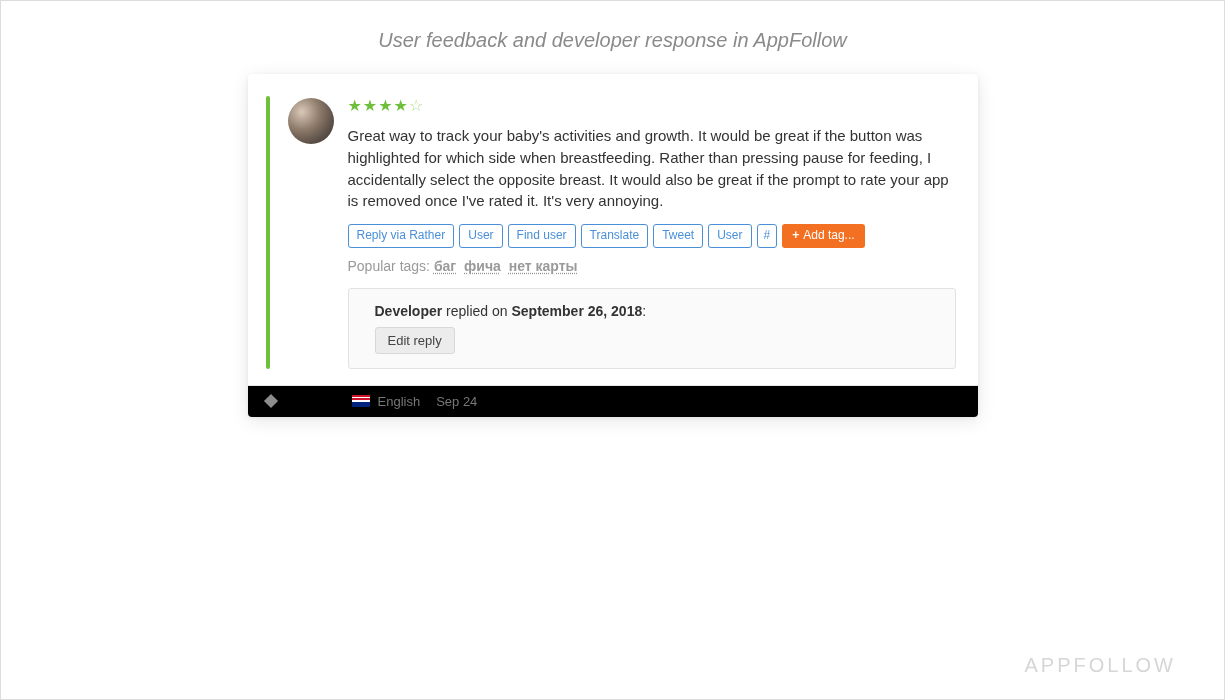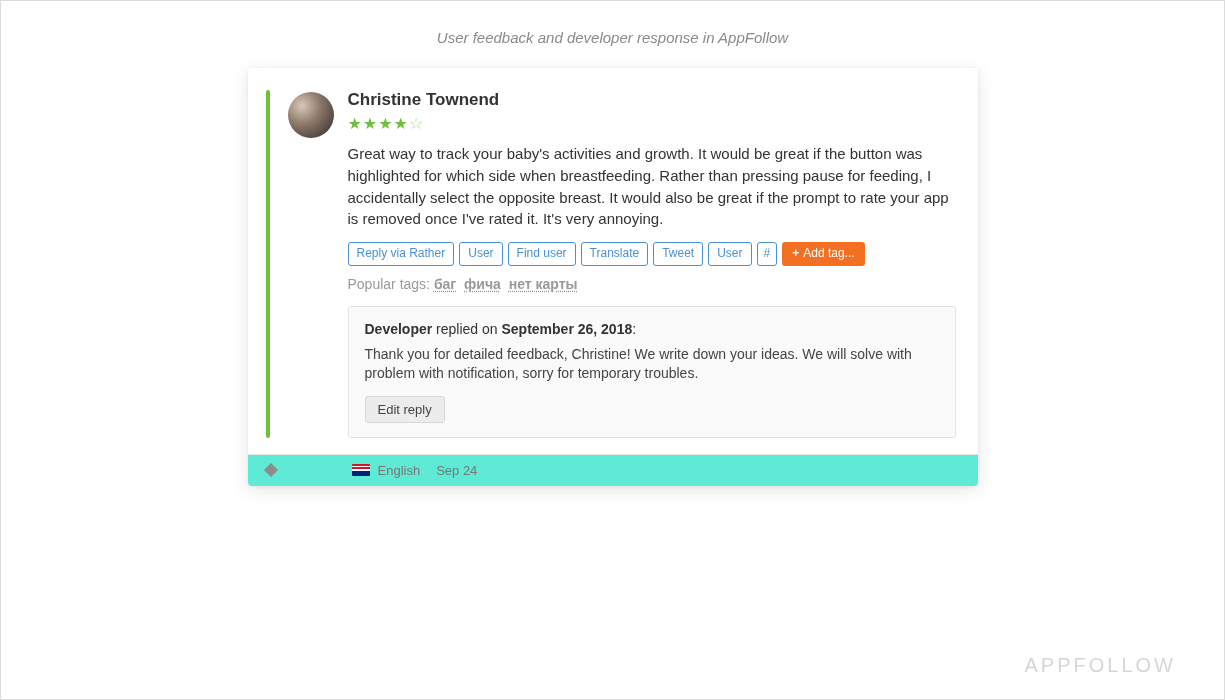--- a/index.html
+++ b/index.html
@@ -8,21 +8,21 @@
     background: #fff;
     width: 1225px;
     height: 700px;
     position: relative;
     border: 1px solid #dcdcdc;
   }
   .caption {
     text-align: center;
     font-style: italic;
     color: #8a8a8a;
-    font-size: 15px;
+    font-size: 20px;
     padding: 28px 0 22px 0;
   }
   .card {
     width: 730px;
     margin: 0 auto;
     background: #fff;
     border-radius: 4px;
     box-shadow: 0 4px 18px rgba(0,0,0,0.10), 0 1px 4px rgba(0,0,0,0.06);
     overflow: hidden;
   }
@@ -122,21 +122,21 @@
     text-decoration: underline dotted;
     text-underline-offset: 2px;
     cursor: pointer;
     margin-right: 4px;
     font-weight: bold;
   }
   .dev-reply {
     border: 1px solid #e2e2e2;
     background: #fafafa;
     border-radius: 3px;
-    padding: 14px 16px;
+    padding: 14px 26px;
   }
   .dev-header {
     font-size: 14px;
     color: #333;
     margin-bottom: 8px;
   }
   .dev-header .bold { font-weight: 700; }
   .dev-text {
     font-size: 14px;
     color: #444;
@@ -146,21 +146,21 @@
   .btn-grey {
     background: #ececec;
     border: 1px solid #d8d8d8;
     color: #444;
     font-size: 13px;
     padding: 5px 12px;
     border-radius: 3px;
     cursor: pointer;
   }
   .footer {
-    background: #5eead4;
+    background: #000000;
     border-top: 1px solid #e6e6e6;
     display: flex;
     align-items: center;
     padding: 8px 18px;
     font-size: 13px;
     color: #777;
     gap: 16px;
   }
   .diamond {
     width: 10px;
@@ -199,21 +199,20 @@
 
 <div class="caption">User feedback and developer response in AppFollow</div>
 
 <div class="card">
   <div class="review">
     <div class="accent-bar"></div>
     <div class="avatar-col">
       <div class="avatar"></div>
     </div>
     <div class="content-col">
-      <div class="author">Christine Townend</div>
       <div class="stars" id="stars"><span class="star-full">★</span><span class="star-full">★</span><span class="star-full">★</span><span class="star-full">★</span><span class="star-empty">☆</span></div>
       <div class="review-text">Great way to track your baby's activities and growth. It would be great if the button was highlighted for which side when breastfeeding. Rather than pressing pause for feeding, I accidentally select the opposite breast. It would also be great if the prompt to rate your app is removed once I've rated it. It's very annoying.</div>
 
       <div class="action-row">
         <button class="btn-outline">Reply via Rather</button>
         <button class="btn-outline">User</button>
         <button class="btn-outline">Find user</button>
         <button class="btn-outline">Translate</button>
         <button class="btn-outline">Tweet</button>
         <button class="btn-outline">User</button>
@@ -228,21 +227,20 @@
         <span>Popular tags:</span>
         <span id="tag-list"><span class="tag">баг</span> <span class="tag">фича</span> <span class="tag">нет карты</span> </span>
       </div>
 
       <div class="dev-reply">
         <div class="dev-header">
           <span class="bold">Developer</span>
           <span>replied on</span>
           <span class="bold">September 26, 2018</span><span>:</span>
         </div>
-        <div class="dev-text">Thank you for detailed feedback, Christine! We write down your ideas. We will solve with problem with notification, sorry for temporary troubles.</div>
         <button class="btn-grey">Edit reply</button>
       </div>
     </div>
   </div>
 
   <div class="footer">
     <div class="diamond"></div>
     <div class="footer-spacer"></div>
     <div class="lang-group">
       <span class="flag"></span>

